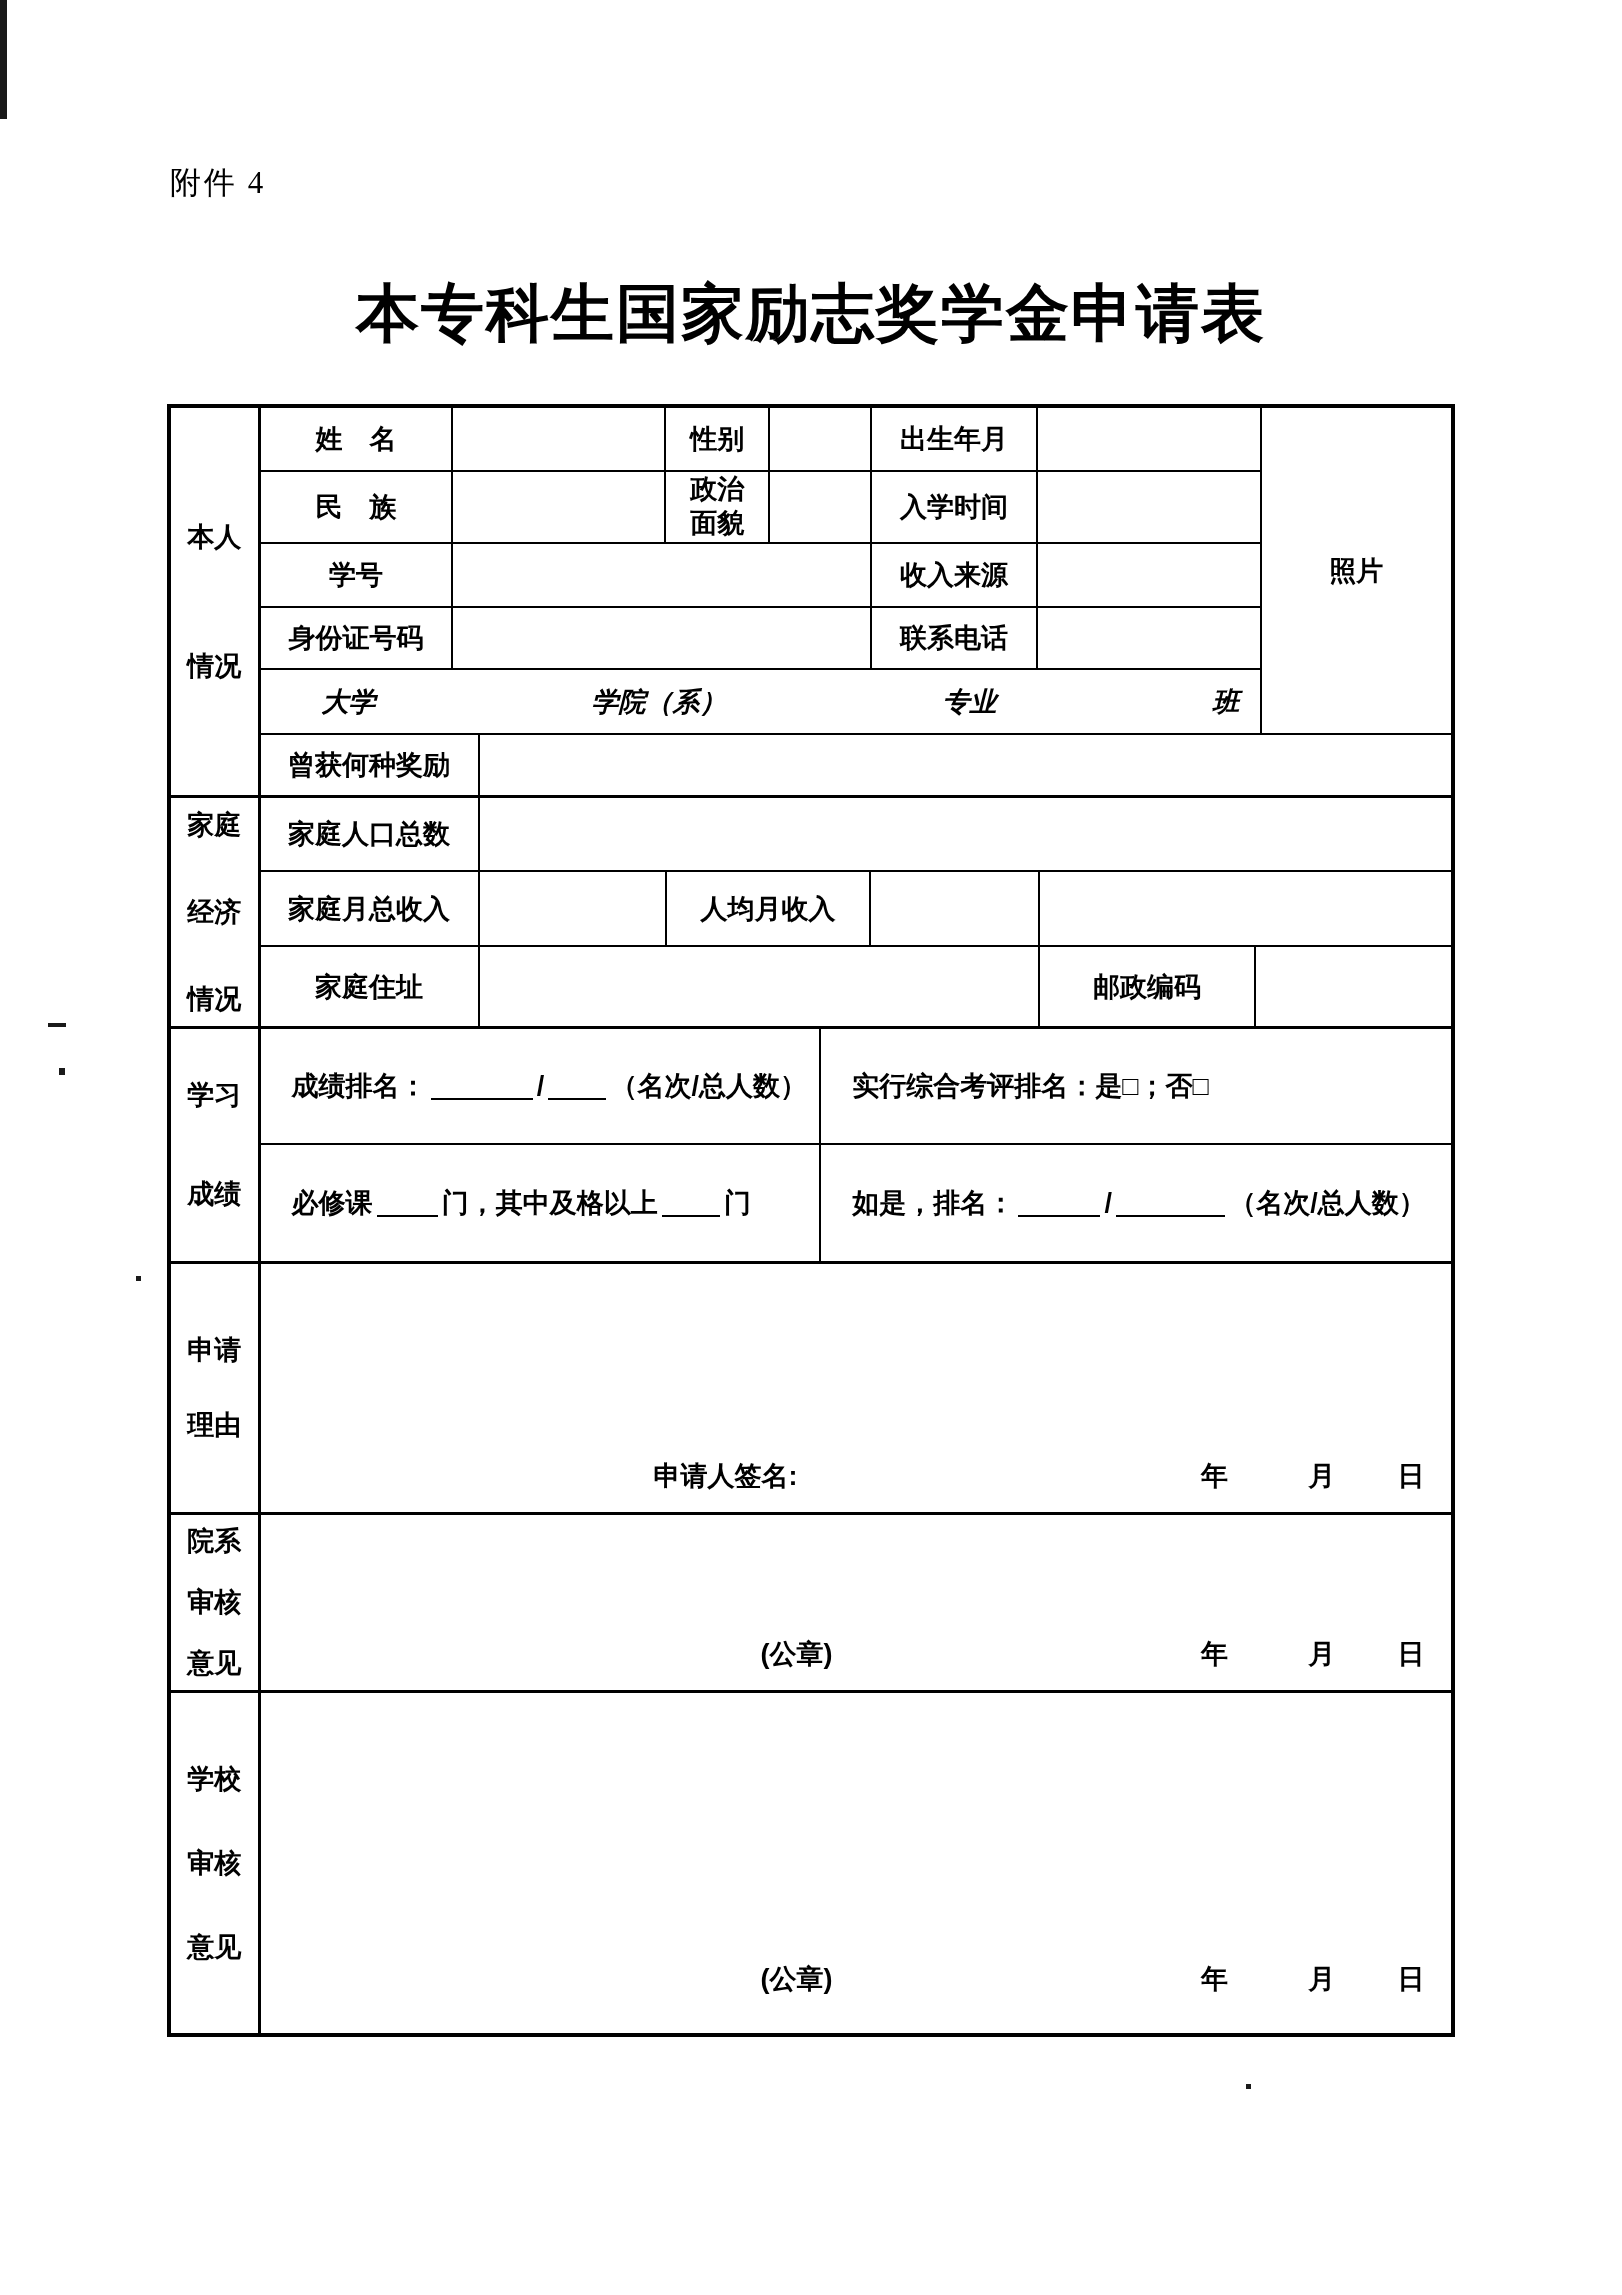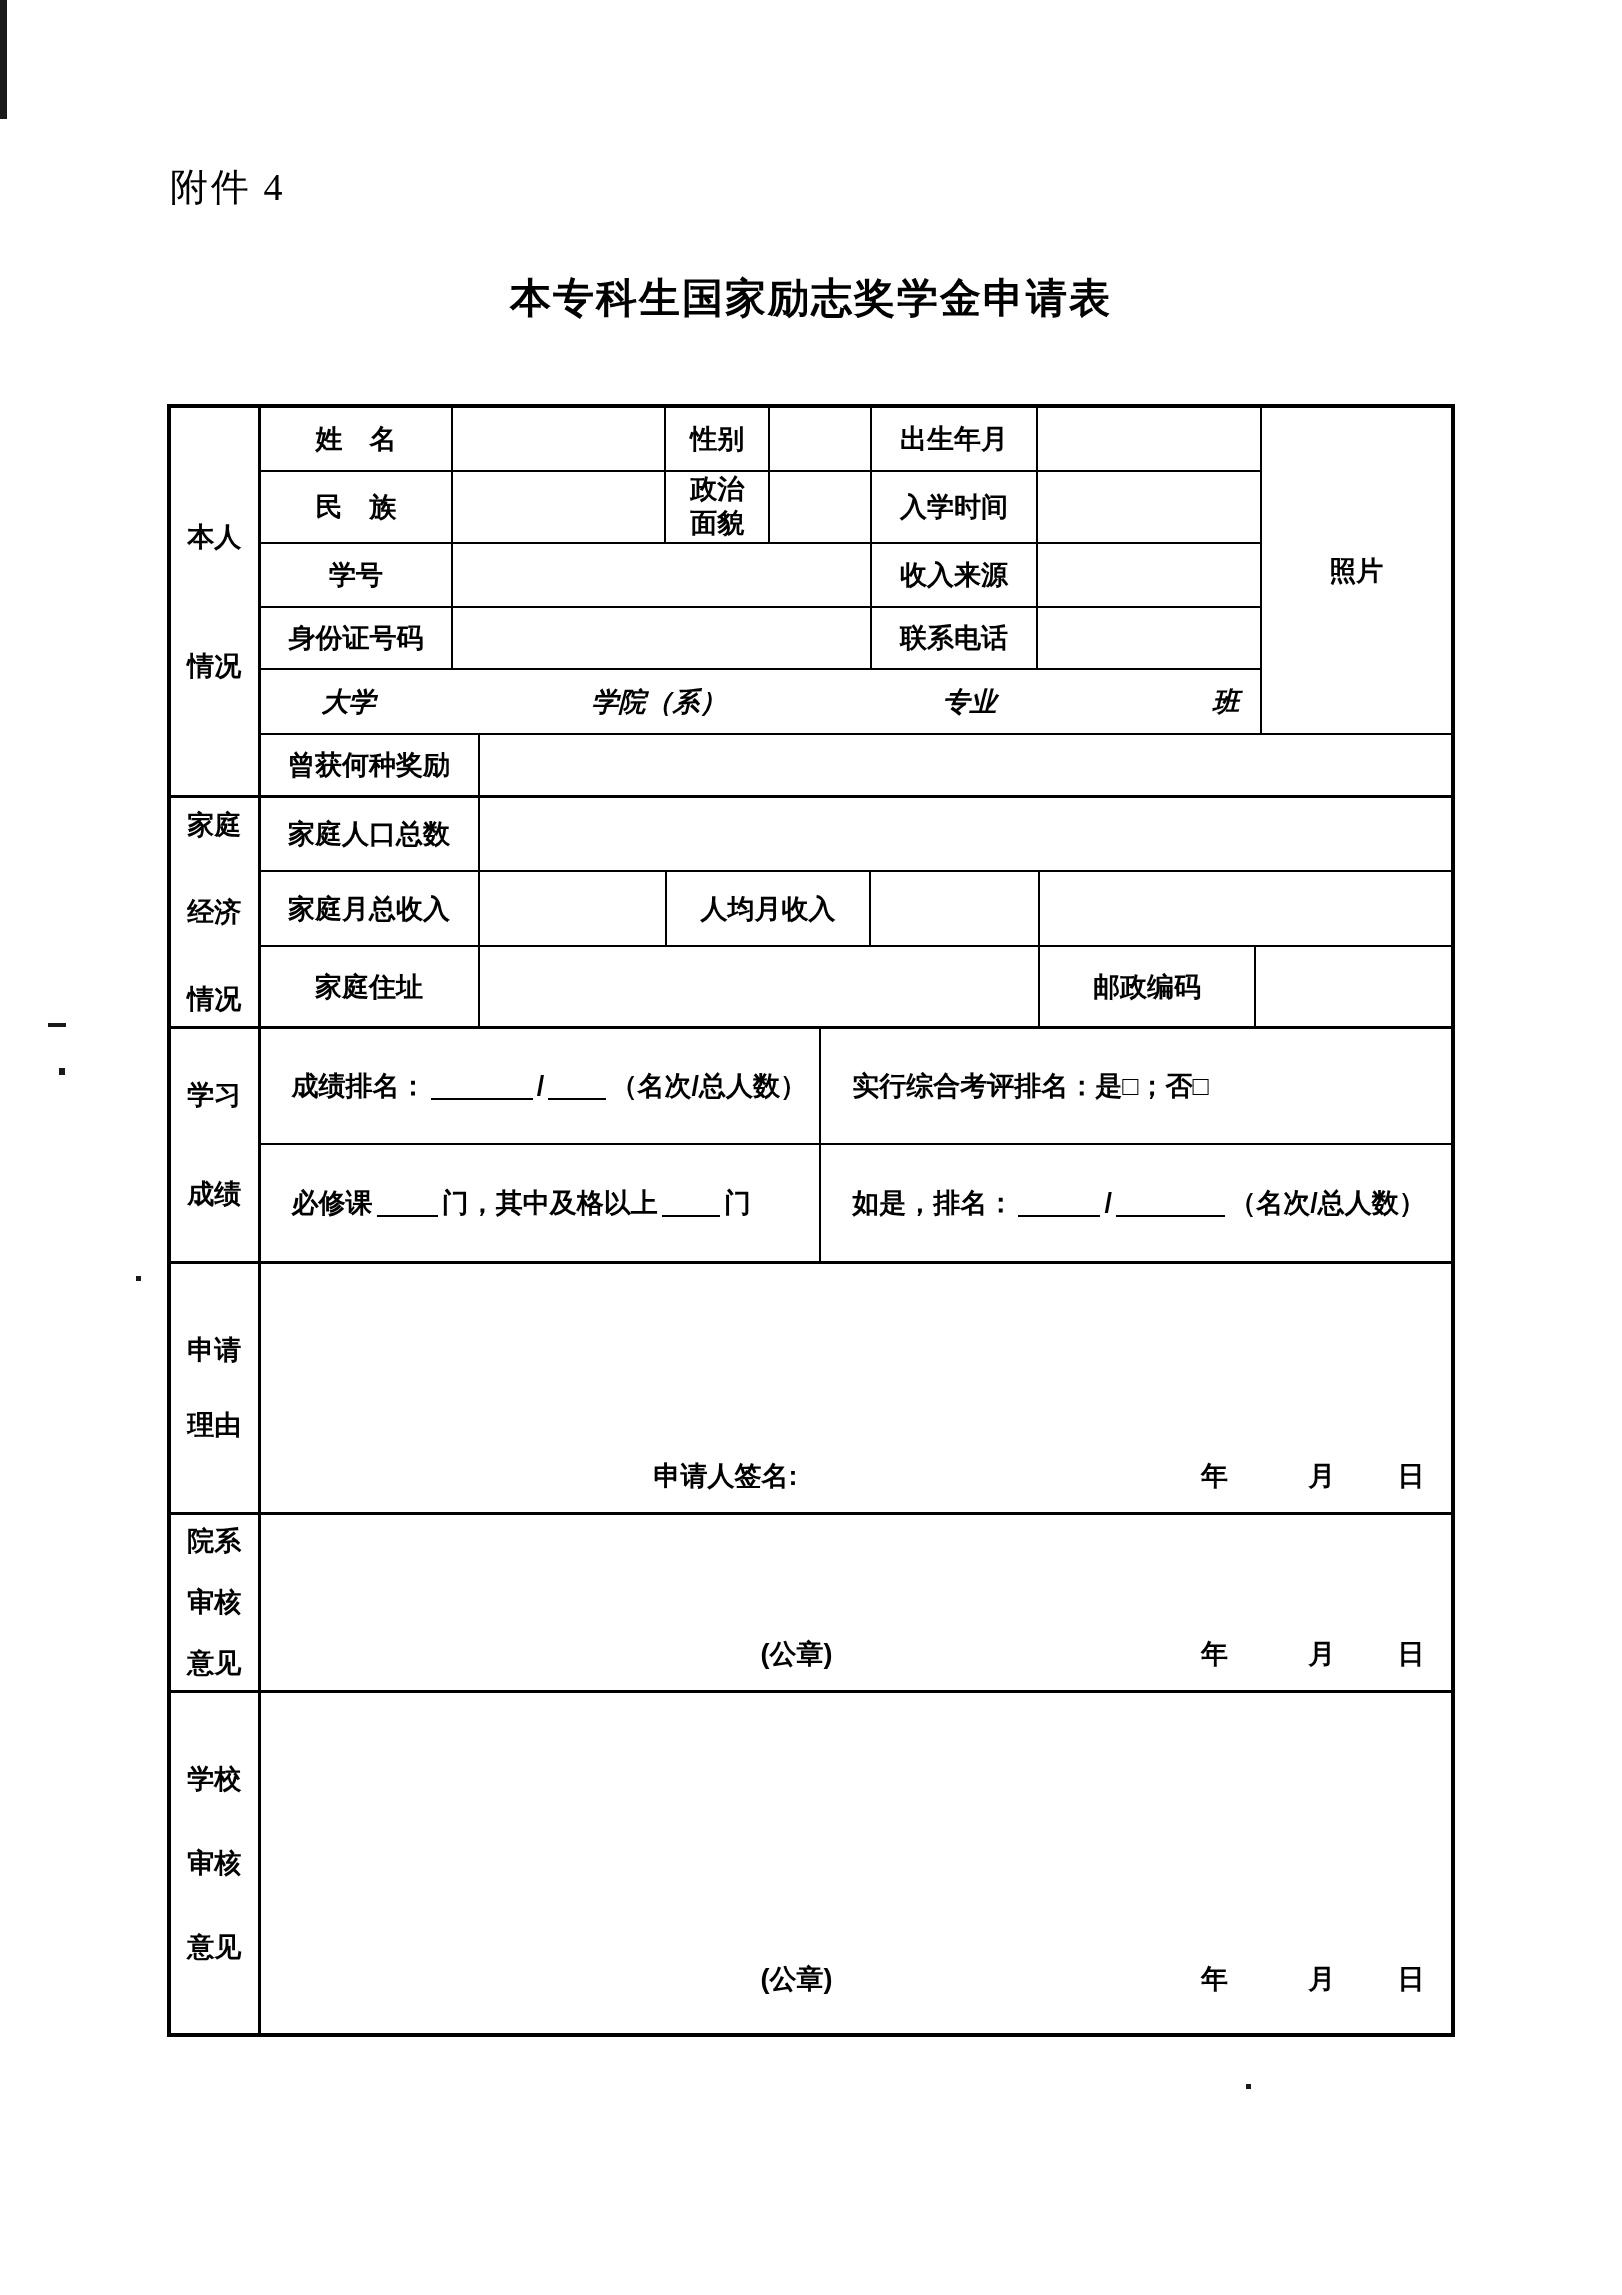--- a/index.html
+++ b/index.html
@@ -1,23 +1,23 @@
 <!DOCTYPE html>
 <html style="font-size:11px"><head>
 <meta charset="utf-8">
 <style>
   * { box-sizing: border-box; margin: 0; padding: 0; }
   html,body { width: 1622px; height: 2295px; background: #ffffff; position: relative;
     font-family: "Liberation Sans", sans-serif; color:#000; }
   .page { position:absolute; inset:0; background:#fff; }
 
-  .attachment { position:absolute; left:170px; top:162px; font-size:38px; font-weight:400;
+  .attachment { position:absolute; left:170px; top:162px; font-size:31px; font-weight:400;
     font-family:"Liberation Serif", serif; letter-spacing:2.7px; }
   .doc-title { position:absolute; left:0; width:100%; top:271px; text-align:center;
-    font-size:41px; font-weight:700; letter-spacing:2px; }
+    font-size:63px; font-weight:700; letter-spacing:2px; }
 
   .tbl { position:absolute; left:167px; top:404px; width:1288px; height:1633px;
     border:4.8px solid #000; display:flex; flex-direction:column; font-size:27px; font-weight:700; }
   .band { display:flex; border-bottom:3.4px solid #000; min-height:0; }
   .band:last-child { border-bottom:none; }
   .lblcol { flex:0 0 7%; border-right:3.4px solid #000; display:flex; align-items:center;
     justify-content:center; text-align:center; }
   .vlabel { display:block; width:2em; text-align:center; }
   .lh-personal { line-height:129px; }
   .lh-family   { line-height:87px; }

